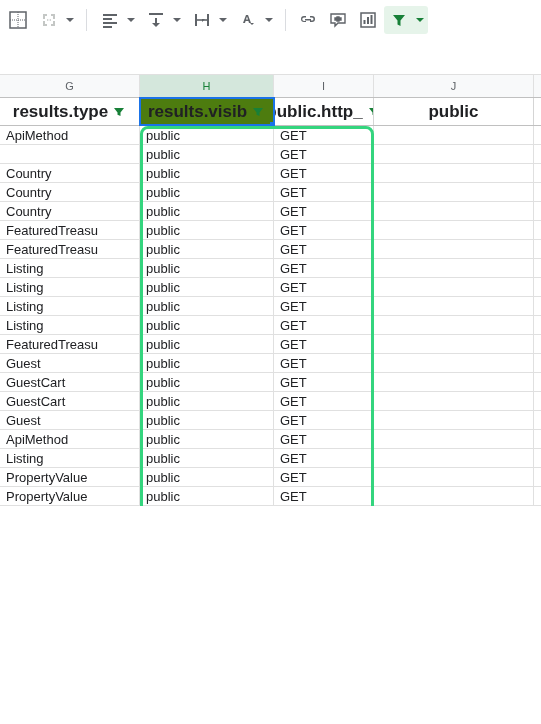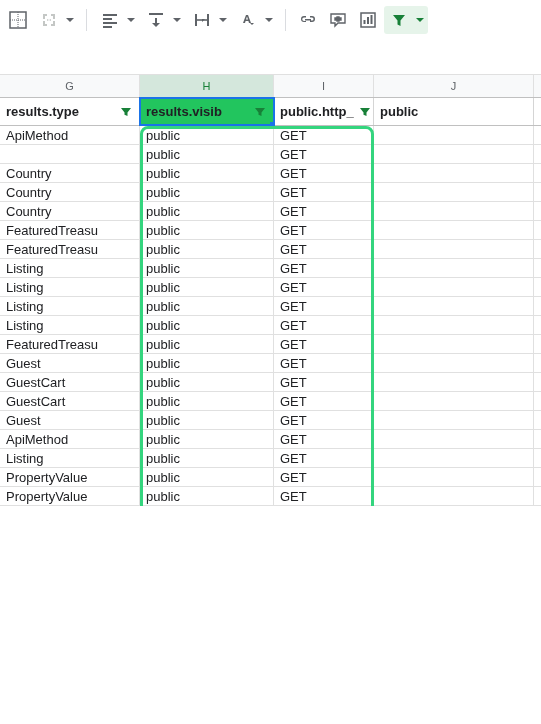--- a/index.html
+++ b/index.html
@@ -89,31 +89,31 @@
   .header-row {
     display: flex;
     height: 28px;
     border-bottom: 1px solid #c0c0c0;
     position: relative;
   }
   .header-cell {
     flex: 0 0 auto;
     display: flex;
     align-items: center;
-    justify-content: space-between;
+    justify-content: center;
     padding: 0 6px;
     font-weight: bold;
-    font-size: 13px;
+    font-size: 17px;
     border-right: 1px solid #d5d5d5;
     background: #fff;
     overflow: hidden;
     white-space: nowrap;
   }
   .header-cell.col-H {
-    background: #22c55e;
+    background: #4d7c0f;
     outline: 2px solid #1a73e8;
     outline-offset: -1px;
     z-index: 2;
   }
   .filter-ic {
     flex-shrink: 0;
     margin-left: 4px;
   }
   .header-cell.col-H::after {
     content: "";

